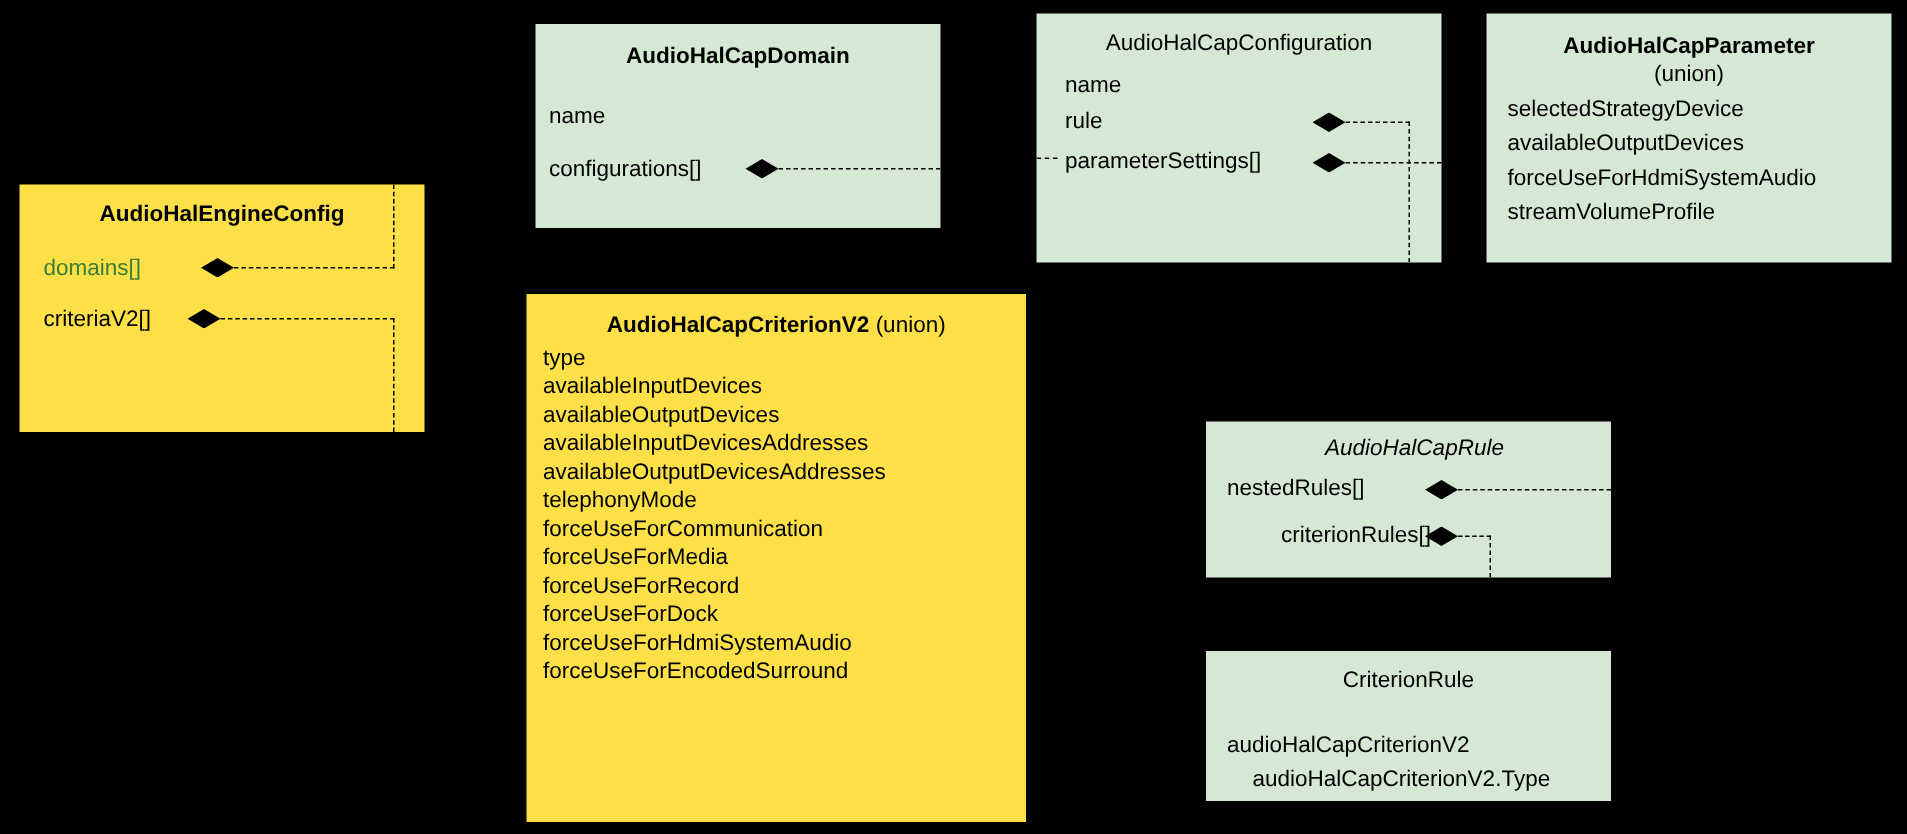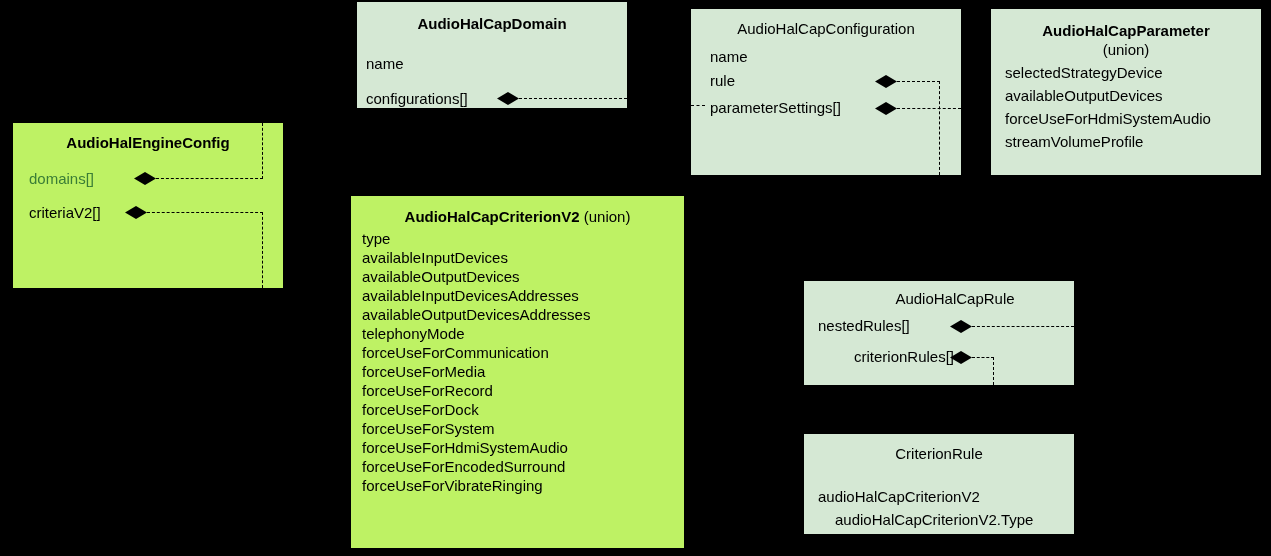--- a/index.html
+++ b/index.html
@@ -14,21 +14,21 @@
     background: #000000;
     font-family: "Liberation Sans", sans-serif;
     overflow: hidden;
   }
   .box {
     position: absolute;
     box-sizing: border-box;
     overflow: hidden;
   }
   .box.green  { background: #d5e8d4; }
-  .box.grey   { background: #bef264; }
+  .box.grey   { background: #fde047; }
 
   .cls-title {
     text-align: center;
     color: #000000;
     font-size: 15px;
     line-height: 19px;
     white-space: nowrap;
   }
   .cls-title.bold { font-weight: bold; }
   .cls-title .suffix { font-weight: normal; }
@@ -62,21 +62,21 @@
   .diamond {
     position: absolute;
     width: 22px;
     height: 13px;
     background: #000000;
     clip-path: polygon(0% 50%, 50% 0%, 100% 50%, 50% 100%);
   }
 
   
   #box-engine-config   { left: 13px;  top: 123px; width: 270px; height: 165px; }
-  #box-cap-domain      { left: 357px; top: 2px;   width: 270px; height: 106px; }
+  #box-cap-domain      { left: 357px; top: 16px;   width: 270px; height: 136px; }
   #box-cap-config      { left: 691px; top: 9px;   width: 270px; height: 166px; }
   #box-cap-parameter   { left: 991px; top: 9px;   width: 270px; height: 166px; }
   #box-criterion-v2    { left: 351px; top: 180px; width: 333px; height: 352px; margin-top: 16px; }
   #box-cap-rule        { left: 804px; top: 281px; width: 270px; height: 104px; }
   #box-criterion-rule  { left: 804px; top: 434px; width: 270px; height: 100px; }
 </style>
 </head>
 <body>
 
 <div id="diagram">
@@ -137,29 +137,27 @@
       <div class="attr">type</div>
       <div class="attr">availableInputDevices</div>
       <div class="attr">availableOutputDevices</div>
       <div class="attr">availableInputDevicesAddresses</div>
       <div class="attr">availableOutputDevicesAddresses</div>
       <div class="attr">telephonyMode</div>
       <div class="attr">forceUseForCommunication</div>
       <div class="attr">forceUseForMedia</div>
       <div class="attr">forceUseForRecord</div>
       <div class="attr">forceUseForDock</div>
-      <div class="attr">forceUseForSystem</div>
       <div class="attr">forceUseForHdmiSystemAudio</div>
       <div class="attr">forceUseForEncodedSurround</div>
-      <div class="attr">forceUseForVibrateRinging</div>
     </div>
   </div>
 
   <div class="box green" id="box-cap-rule">
-    <div class="cls-title" style="position:absolute; left:16px; top:8px; width:100%;">AudioHalCapRule</div>
+    <div class="cls-title" style="position:absolute; left:4px; top:8px; width:100%;font-style:italic;">AudioHalCapRule</div>
     <div class="attr" style="position:absolute; left:14px; top:35px;">nestedRules[]</div>
     <div class="attr" style="position:absolute; left:26px; top:66px;margin-left:24px;">criterionRules[]</div>
 
     <div class="diamond" style="left:146px; top:39px;"></div>
     <div class="conn-h" style="left:168px; top:45px; width:102px;"></div>
 
     <div class="diamond" style="left:146px; top:70px;"></div>
     <div class="conn-h" style="left:168px; top:76px; width:22px;"></div>
     <div class="conn-v" style="left:189px; top:76px; height:28px;"></div>
   </div>

